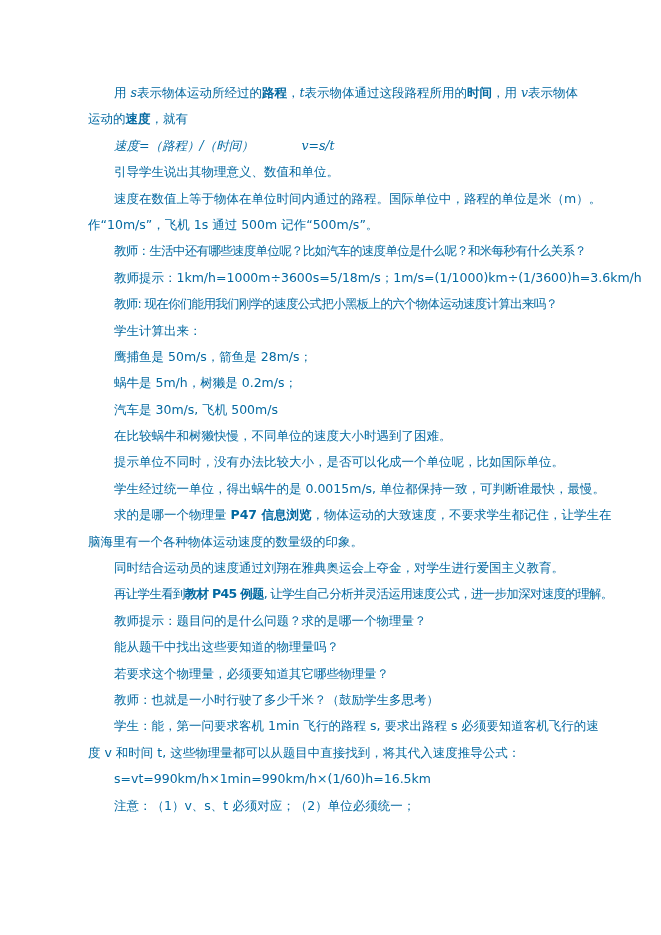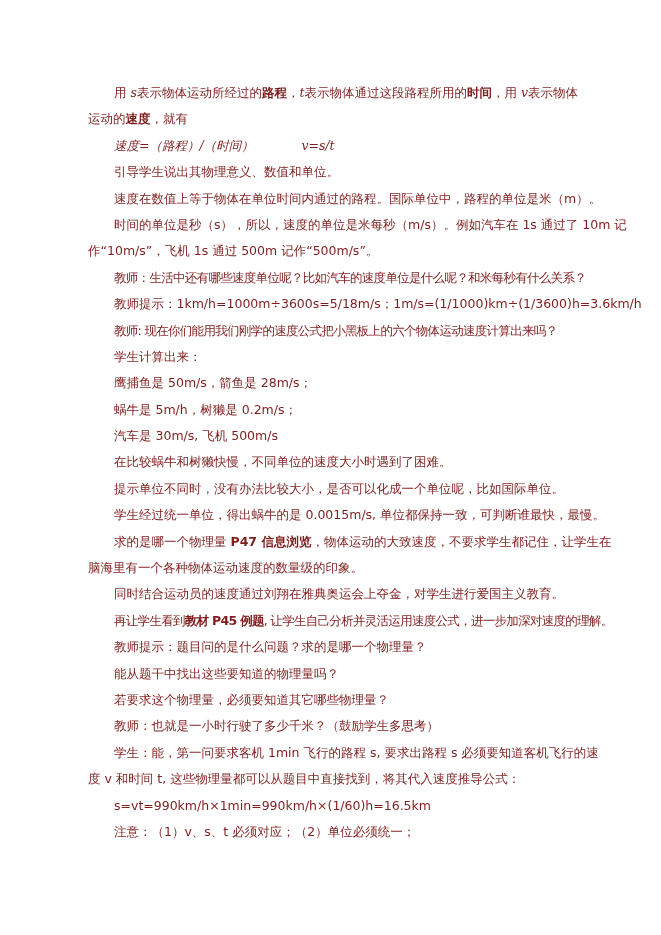--- a/index.html
+++ b/index.html
@@ -7,21 +7,21 @@
     padding: 0;
     background: #ffffff;
   }
   .page {
     position: relative;
     width: 661px;
     height: 935px;
     background: #ffffff;
     overflow: hidden;
     font-family: "DejaVu Sans", "Liberation Sans", sans-serif;
-    color: #7f1d1d;
+    color: #0369a1;
   }
   .doc {
     position: absolute;
     left: 88px;
     top: 80px;
     width: 522px;
   }
   .line {
     font-size: 12.5px;
     line-height: 26.4px;
@@ -45,21 +45,20 @@
 </head>
 <body>
 
 <div class="page">
   <div class="doc">
       <div class="line indent"><span class="seg-normal">用 </span><span class="seg-italic">s</span><span class="seg-normal">表示物体运动所经过的</span><span class="seg-bold">路程</span><span class="seg-normal">，</span><span class="seg-italic">t</span><span class="seg-normal">表示物体通过这段路程所用的</span><span class="seg-bold">时间</span><span class="seg-normal">，用 </span><span class="seg-italic">v</span><span class="seg-normal">表示物体</span></div>
       <div class="line"><span class="seg-normal">运动的</span><span class="seg-bold">速度</span><span class="seg-normal">，就有</span></div>
       <div class="line indent"><span class="seg-italic">速度=（路程）/（时间）            </span><span class="seg-italic">v=s/t</span></div>
       <div class="line indent"><span class="seg-normal">引导学生说出其物理意义、数值和单位。</span></div>
       <div class="line indent"><span class="seg-normal">速度在数值上等于物体在单位时间内通过的路程。国际单位中，路程的单位是米（m）。</span></div>
-      <div class="line indent"><span class="seg-normal">时间的单位是秒（s），所以，速度的单位是米每秒（m/s）。例如汽车在 1s 通过了 10m 记</span></div>
       <div class="line"><span class="seg-normal">作“10m/s”，飞机 1s 通过 500m 记作“500m/s”。</span></div>
       <div class="line indent tight"><span class="seg-normal">教师：生活中还有哪些速度单位呢？比如汽车的速度单位是什么呢？和米每秒有什么关系？</span></div>
       <div class="line indent"><span class="seg-normal">教师提示：1km/h=1000m÷3600s=5/18m/s；1m/s=(1/1000)km÷(1/3600)h=3.6km/h</span></div>
       <div class="line indent tight"><span class="seg-normal">教师: 现在你们能用我们刚学的速度公式把小黑板上的六个物体运动速度计算出来吗？</span></div>
       <div class="line indent"><span class="seg-normal">学生计算出来：</span></div>
       <div class="line indent"><span class="seg-normal">鹰捕鱼是 50m/s，箭鱼是 28m/s；</span></div>
       <div class="line indent"><span class="seg-normal">蜗牛是 5m/h，树獭是 0.2m/s；</span></div>
       <div class="line indent"><span class="seg-normal">汽车是 30m/s, 飞机 500m/s</span></div>
       <div class="line indent"><span class="seg-normal">在比较蜗牛和树獭快慢，不同单位的速度大小时遇到了困难。</span></div>
       <div class="line indent"><span class="seg-normal">提示单位不同时，没有办法比较大小，是否可以化成一个单位呢，比如国际单位。</span></div>

